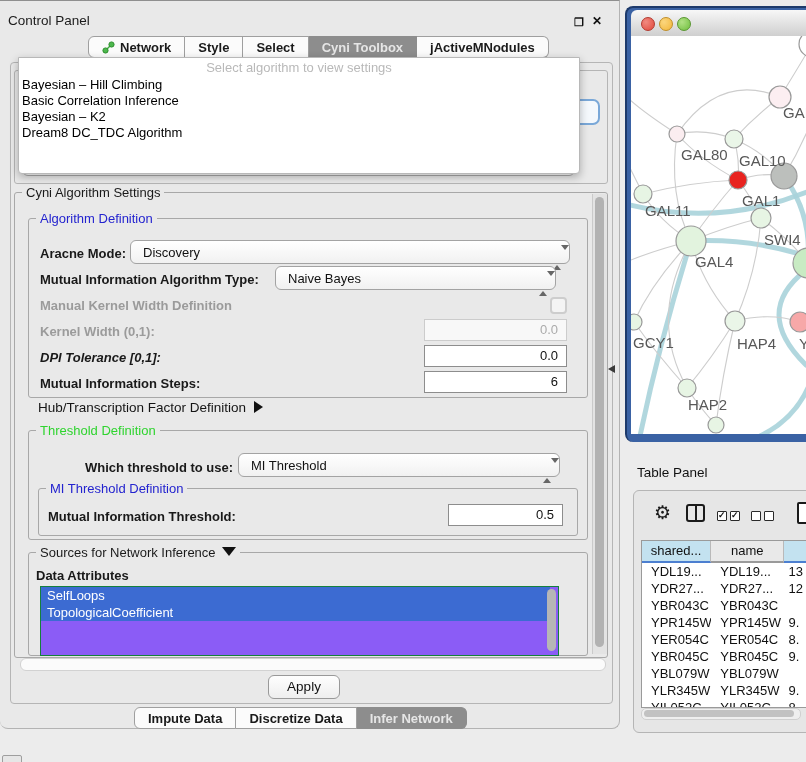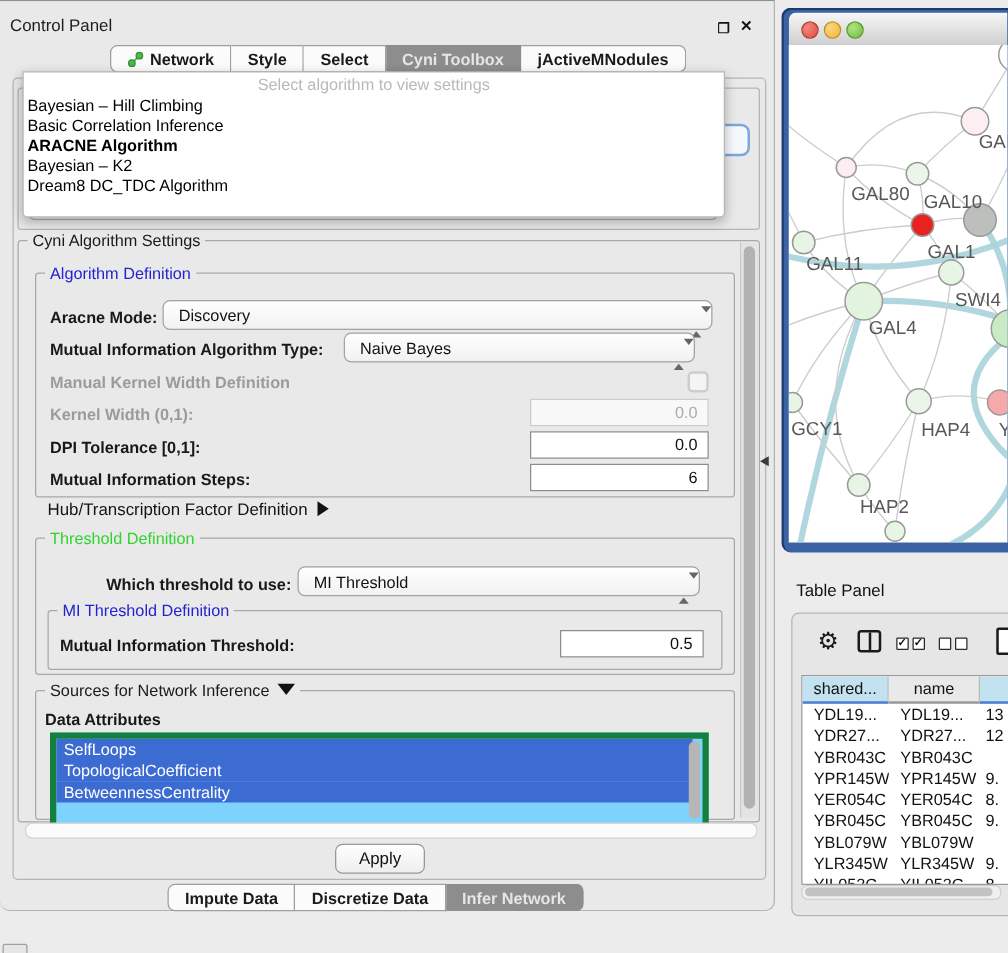--- a/index.html
+++ b/index.html
@@ -48,22 +48,22 @@
     border-bottom:6px solid transparent;border-left:9px solid #111;margin-left:8px;
     vertical-align:-1px;}
   .arrow-d{display:inline-block;width:0;height:0;border-left:7px solid transparent;
     border-right:7px solid transparent;border-top:9px solid #111;margin-left:6px;
     vertical-align:1px;}
   
   #cyni-scroll-track{left:592px;top:194px;width:14px;height:460px;background:#e3e3e3;
     border-left:1px solid #cacaca;z-index:3;}
   #cyni-scroll-thumb{left:2px;top:3px;width:9px;height:450px;background:#b2b2b2;
     border-radius:5px;position:absolute;}
-  #attr-list{left:40px;top:586px;width:517px;height:68px;background:#7dd3fc;
-    border:5px solid #15803d;z-index:3;overflow:hidden;}
+  #attr-list{left:40px;top:586px;width:517px;height:68px;background:#8b5cf6;
+    border:1px solid #15803d;z-index:3;overflow:hidden;}
   .attr-item{height:17px;font-size:13px;line-height:17px;padding-left:6px;color:#111;width:503px;}
   .attr-item.sel{background:#3c6bd2;color:#fff;}
   #attr-scroll{position:absolute;right:2px;top:2px;width:9px;height:62px;background:#b6b6b6;border-radius:5px;}
   #h-scroll{left:20px;top:658px;width:584px;height:11px;background:#fbfbfb;
     border:1px solid #d2d2d2;border-radius:6px;z-index:3;}
   #apply-btn{left:268px;top:675px;width:70px;height:22px;background:linear-gradient(#fefefe,#eeeeee);
     border:1px solid #999;border-radius:6px;font-size:13.5px;color:#111;text-align:center;
     line-height:22px;z-index:3;}
   
   #algo-dropdown{left:18px;top:57px;width:560px;height:115px;background:#fff;
@@ -183,21 +183,21 @@
   <span>Naive Bayes</span>
   <span class="stepper"><span class="tri-up"></span><span class="tri-dn"></span></span>
 </div>
 
 <div class="lbl dis" style="left:40px;top:298px;">Manual Kernel Width Definition</div>
 <div class="abs" id="mk-checkbox"></div>
 
 <div class="lbl dis" style="left:40px;top:324px;">Kernel Width (0,1):</div>
 <div class="field dis" style="left:424px;top:319px;width:133px;">0.0</div>
 
-<div class="lbl" style="left:40px;top:350px;">DPI Tolerance [0,1]:</div>
+<div class="lbl" style="left:40px;top:350px;font-style:italic;">DPI Tolerance [0,1]:</div>
 <div class="field" style="left:424px;top:345px;width:133px;">0.0</div>
 
 <div class="lbl" style="left:40px;top:376px;">Mutual Information Steps:</div>
 <div class="field" style="left:424px;top:371px;width:133px;">6</div>
 
 <div class="abs" style="left:38px;top:400px;font-size:13.5px;color:#141414;z-index:3;">
   <span>Hub/Transcription Factor Definition</span><span class="arrow-r"></span>
 </div>
 
 <div class="groupbox" style="left:28px;top:430px;width:558px;height:108px;"></div>
@@ -215,21 +215,20 @@
 <div class="field" style="left:448px;top:504px;width:105px;">0.5</div>
 
 <div class="groupbox" style="left:28px;top:552px;width:558px;height:102px;"></div>
 <div class="grouptitle" style="left:36px;top:545px;color:#1a1a1a;">
   <span>Sources for Network Inference</span><span class="arrow-d"></span>
 </div>
 <div class="lbl" style="left:36px;top:568px;">Data Attributes</div>
 <div class="abs" id="attr-list">
     <div class="attr-item sel">SelfLoops</div>
     <div class="attr-item sel">TopologicalCoefficient</div>
-    <div class="attr-item sel">BetweennessCentrality</div>
     <div id="attr-scroll"></div>
   </div>
 
 <div class="abs" id="h-scroll"></div>
 <div class="abs" id="apply-btn">Apply</div>
 
 <div class="abs tabbar" id="bottom-tabs">
     <div class="tab">
       <span>Impute Data</span>
     </div>
@@ -238,21 +237,20 @@
     </div>
     <div class="tab sel">
       <span>Infer Network</span>
     </div>
   </div>
 
 <div class="abs" id="algo-dropdown">
   <div id="dd-prompt">Select algorithm to view settings</div>
 <div class="dd-item">Bayesian – Hill Climbing</div>
     <div class="dd-item">Basic Correlation Inference</div>
-    <div class="dd-item bold">ARACNE Algorithm</div>
     <div class="dd-item">Bayesian – K2</div>
     <div class="dd-item">Dream8 DC_TDC Algorithm</div>
   </div>
 
 <div class="abs" id="cursor"></div>
 
 <div class="abs" id="net-frame"></div>
 <div class="abs" id="net-titlebar">
   <div class="tl" id="tl-red"></div>
   <div class="tl" id="tl-yellow"></div>

